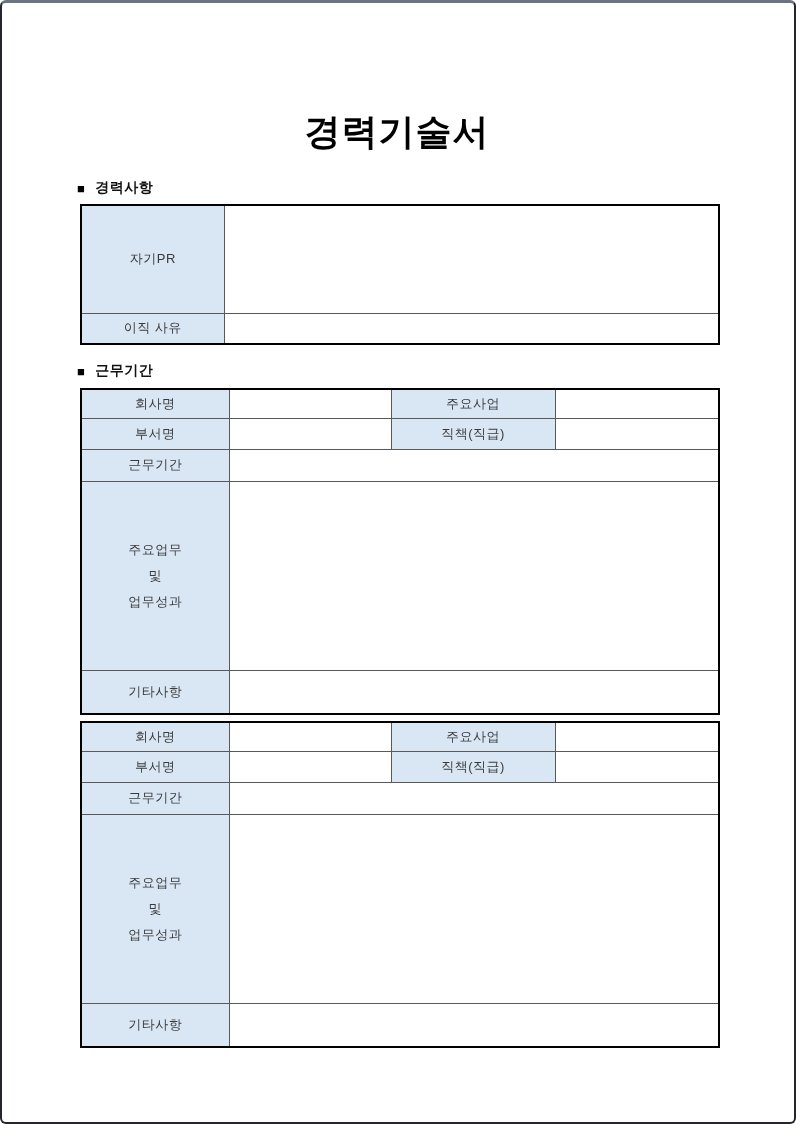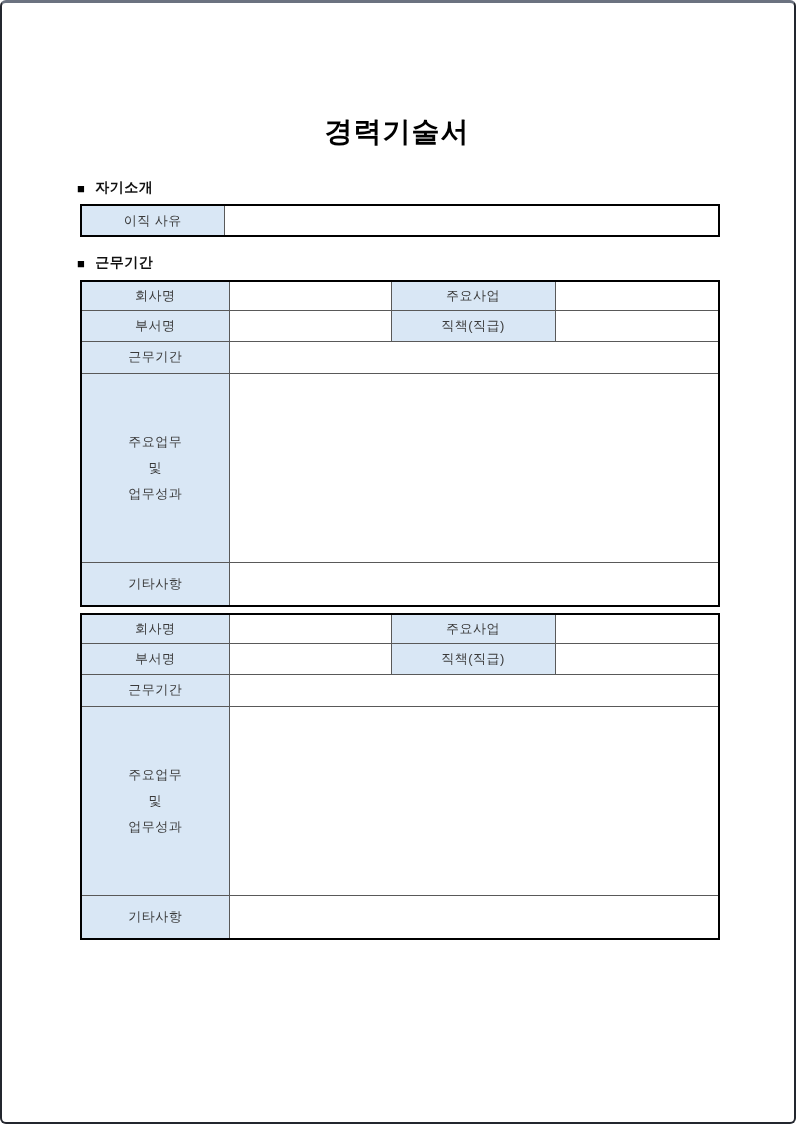--- a/index.html
+++ b/index.html
@@ -18,21 +18,21 @@
     position: relative;
     overflow: hidden;
   }
   .content {
     padding: 0 80px 0 78px;
   }
   .doc-title {
     margin: 0;
     padding-top: 110px;
     text-align: center;
-    font-size: 28px;
+    font-size: 36px;
     line-height: 38px;
     font-weight: 700;
     letter-spacing: 1px;
     color: #000000;
   }
   .section-header {
     display: flex;
     align-items: center;
     font-size: 14px;
     font-weight: 700;
@@ -84,29 +84,33 @@
 </head>
 <body>
 
 <div class="page">
   <div class="content">
 
     <h1 class="doc-title">경력기술서</h1>
 
     <div class="section-header sh-1">
       <span class="bullet">■</span>
-      <span>자기소개</span>
+      <span>경력사항</span>
     </div>
 
     <table class="form t-intro">
       <colgroup>
           <col style="width:143px">
           <col style="width:495px">
         </colgroup>
       <tbody>
+          <tr class="r-pr">
+        <th class="label">자기PR</th>
+        <td class="value"></td>
+      </tr>
       <tr class="r-reason">
         <th class="label">이직 사유</th>
         <td class="value"></td>
       </tr>
     </tbody>
       </table>
 
     <div class="section-header sh-2">
       <span class="bullet">■</span>
       <span>근무기간</span>

